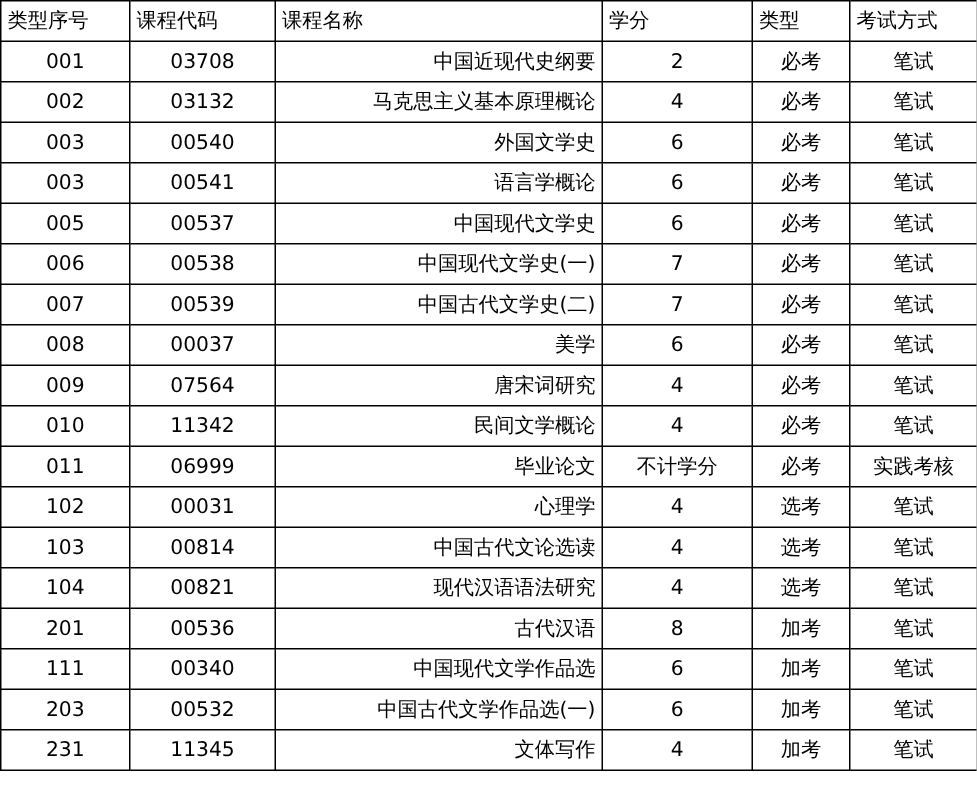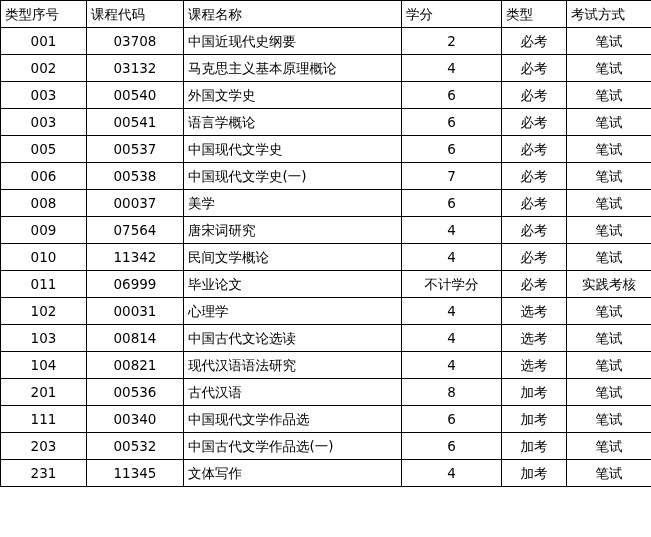--- a/index.html
+++ b/index.html
@@ -41,21 +41,21 @@
     text-align: left;
   }
   td.col-type,
   td.col-code,
   td.col-credit,
   td.col-kind,
   td.col-exam {
     text-align: center;
   }
   td.col-name {
-    text-align: left;
+    text-align: right;
     padding-left: 8px;
   }
 </style>
 </head>
 <body>
 
 <table id="course-table">
   <colgroup>
     <col class="c0">
       <col class="c1">
@@ -117,20 +117,28 @@
       </tr>
       <tr>
         <td class="col-type">006</td>
         <td class="col-code">00538</td>
         <td class="col-name">中国现代文学史(一)</td>
         <td class="col-credit">7</td>
         <td class="col-kind">必考</td>
         <td class="col-exam">笔试</td>
       </tr>
       <tr>
+        <td class="col-type">007</td>
+        <td class="col-code">00539</td>
+        <td class="col-name">中国古代文学史(二)</td>
+        <td class="col-credit">7</td>
+        <td class="col-kind">必考</td>
+        <td class="col-exam">笔试</td>
+      </tr>
+      <tr>
         <td class="col-type">008</td>
         <td class="col-code">00037</td>
         <td class="col-name">美学</td>
         <td class="col-credit">6</td>
         <td class="col-kind">必考</td>
         <td class="col-exam">笔试</td>
       </tr>
       <tr>
         <td class="col-type">009</td>
         <td class="col-code">07564</td>

